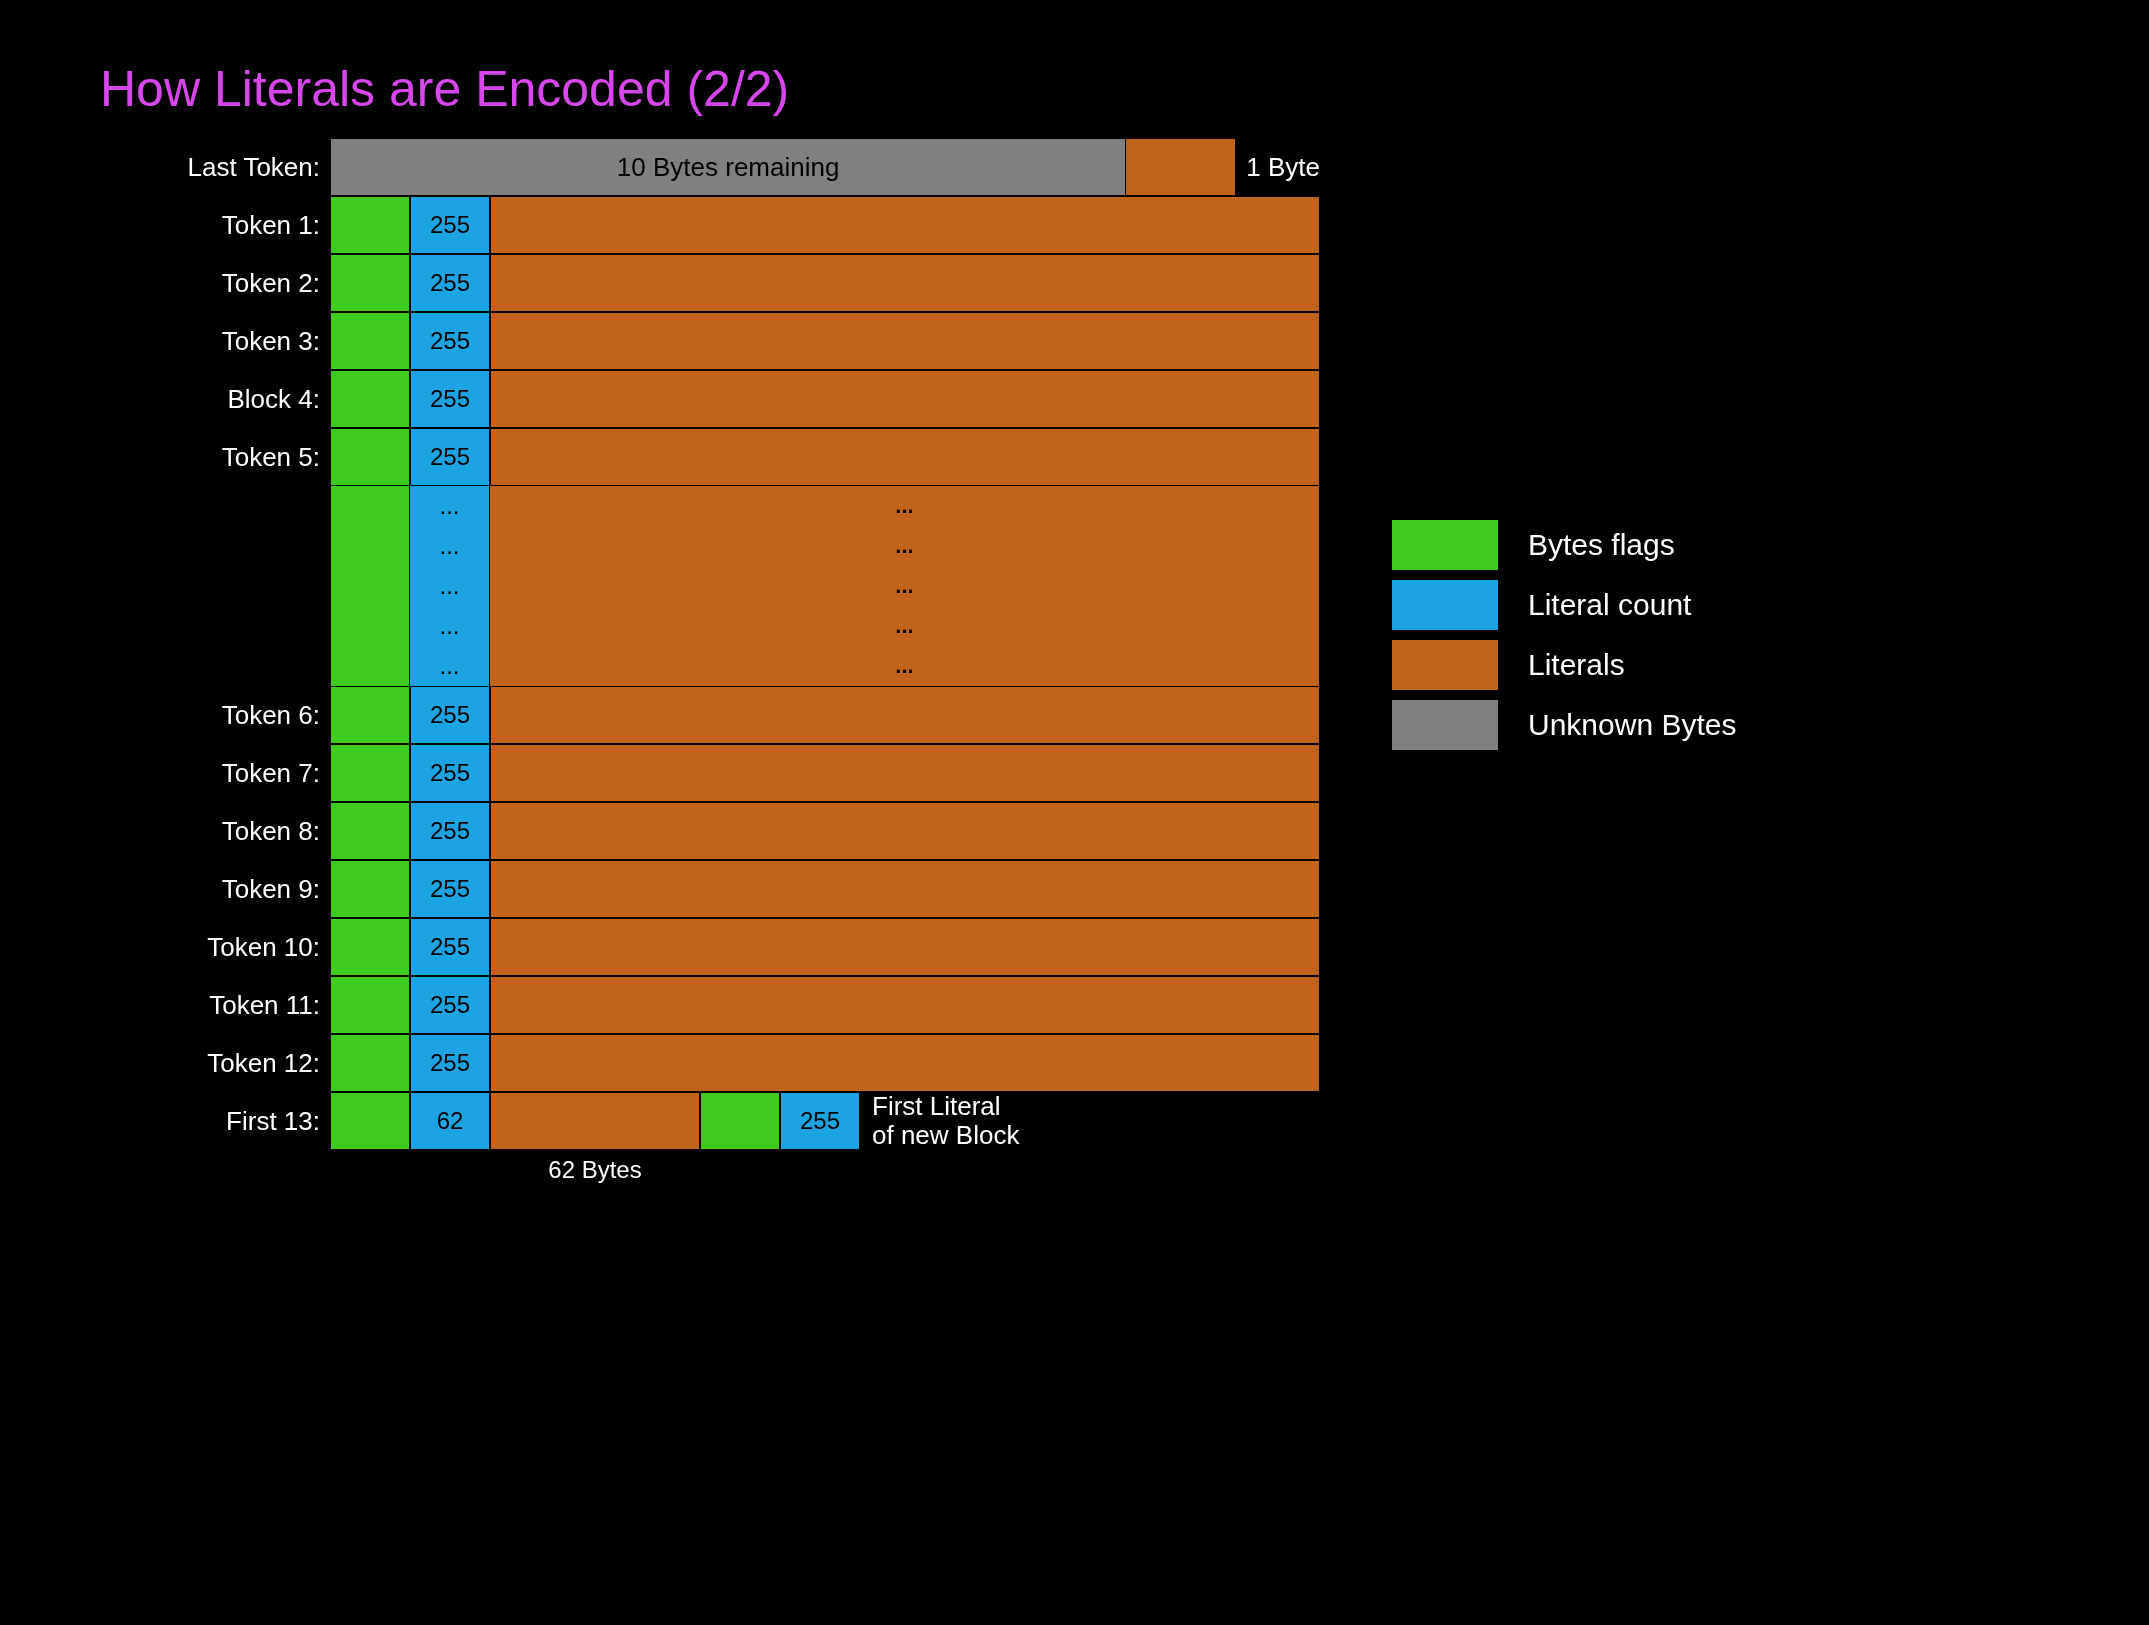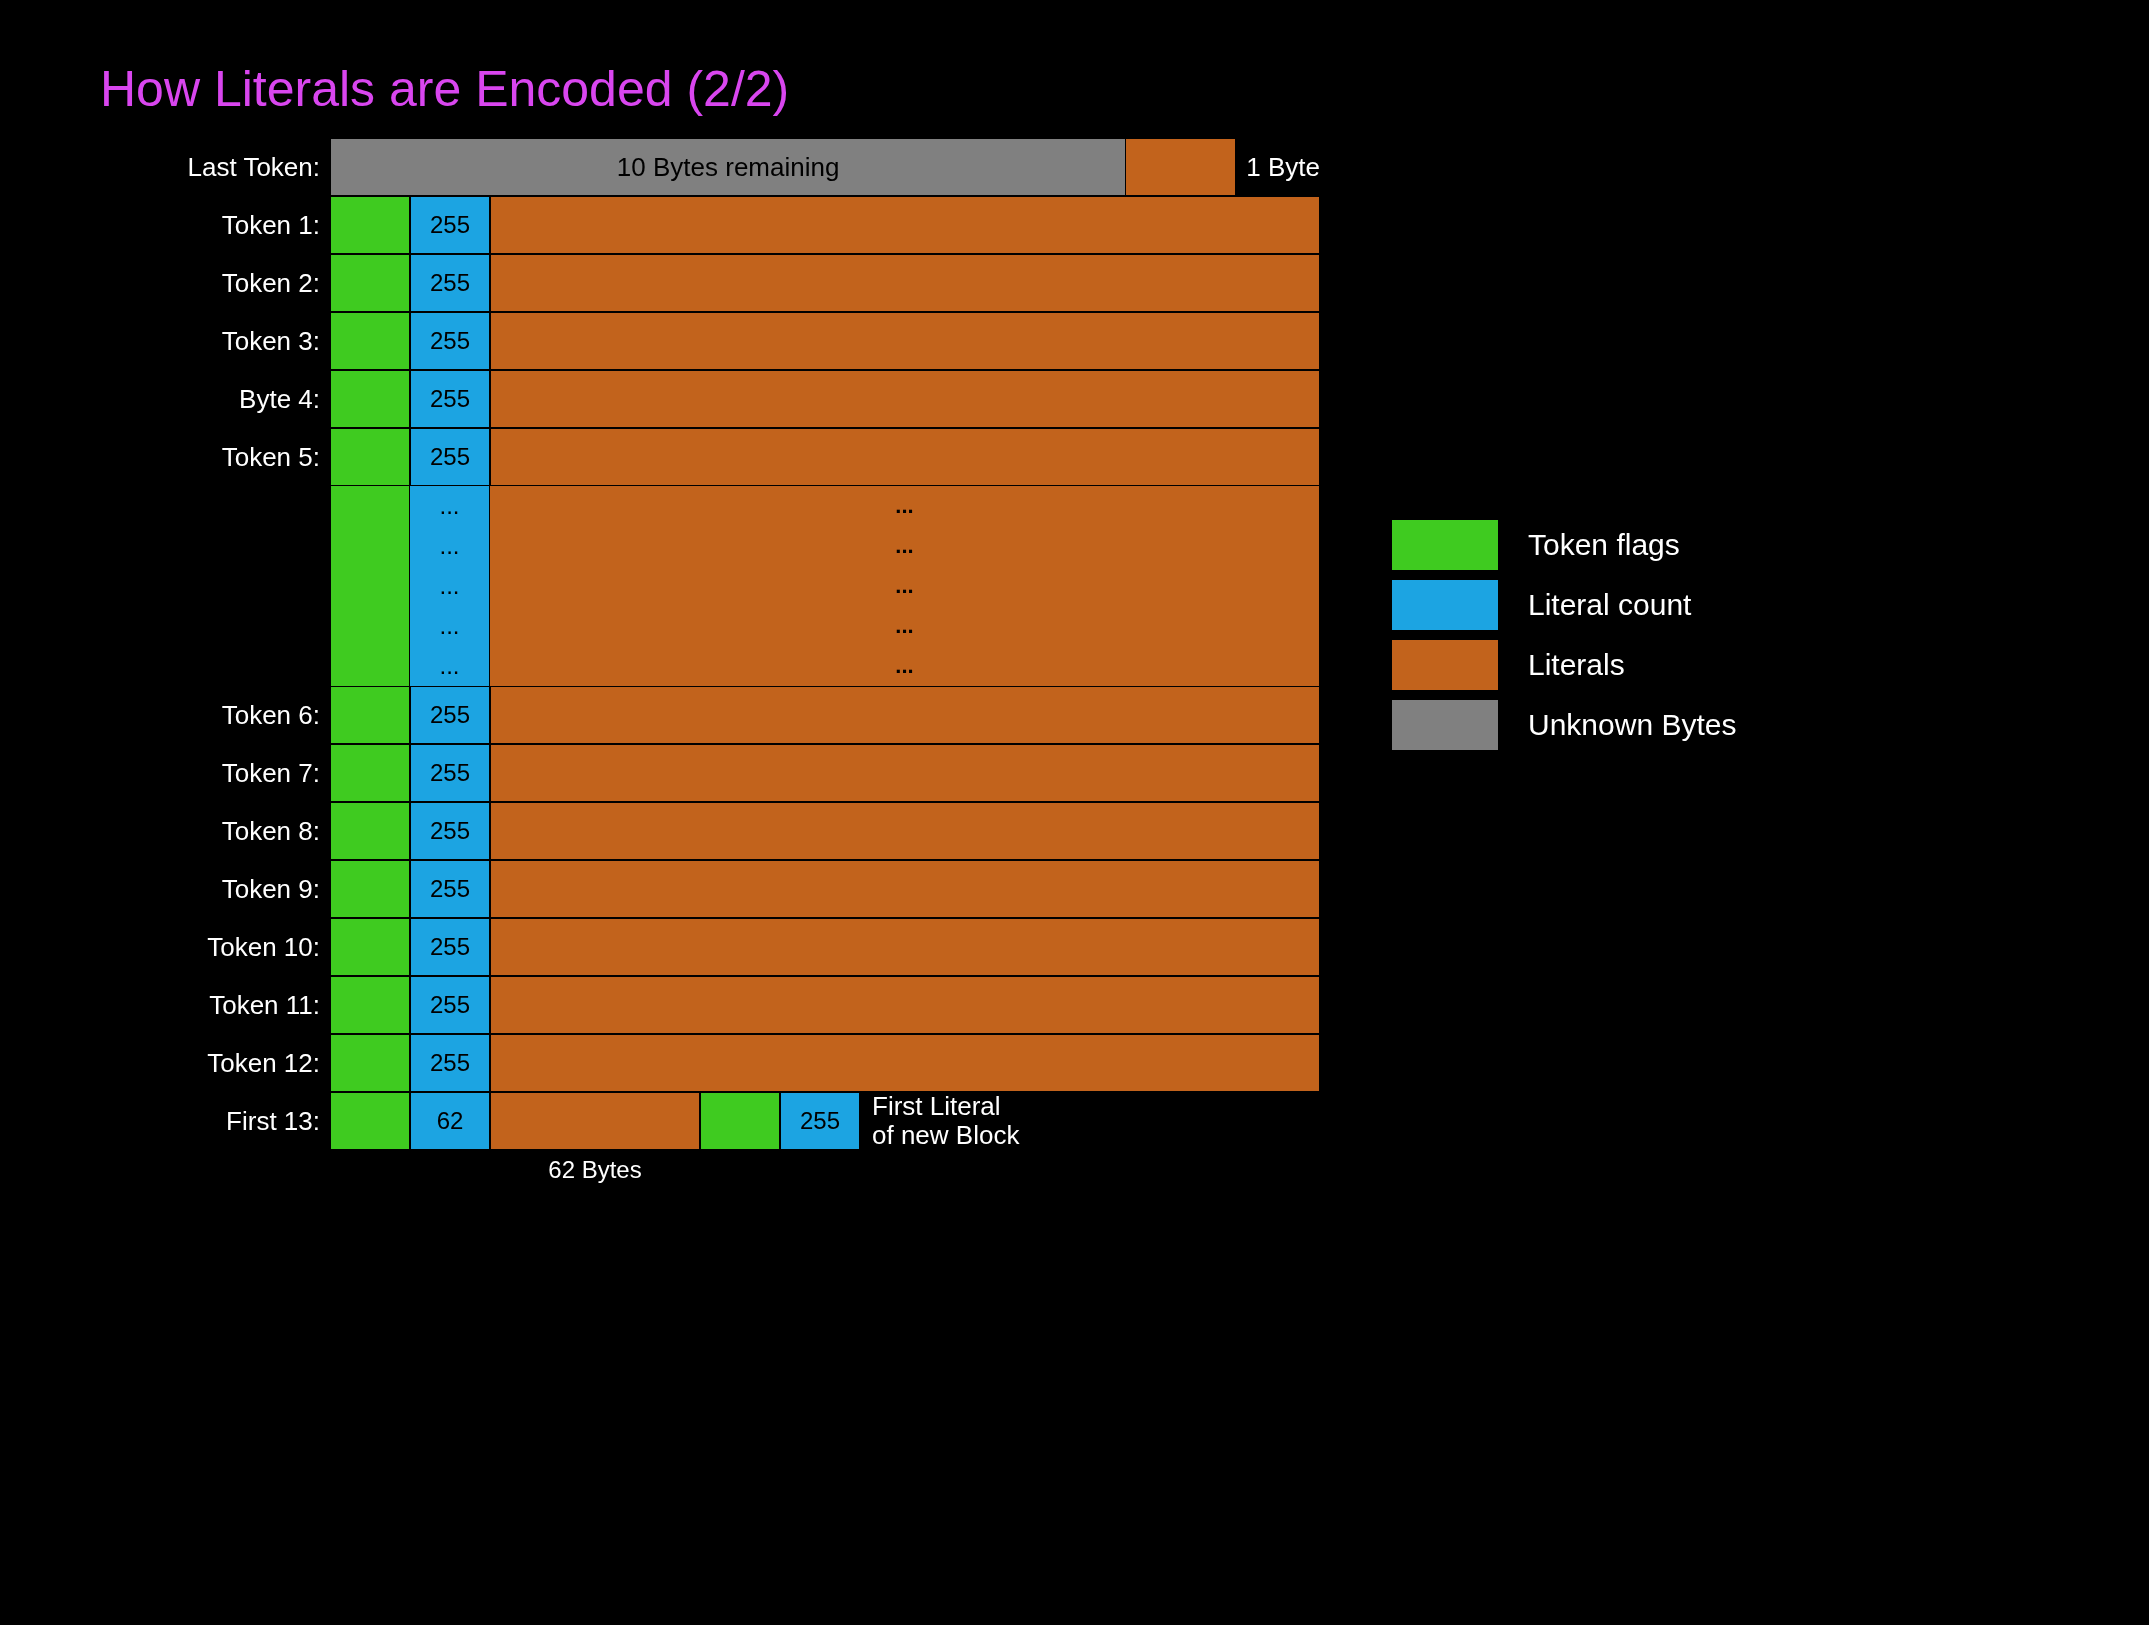--- a/index.html
+++ b/index.html
@@ -32,21 +32,21 @@
 <div class="page">
   <div class="title">How Literals are Encoded (2/2)</div>
 
   <div class="content">
 
     <div class="left-labels" style="width:230px">
       <div class="lbl">Last Token:</div>
       <div class="lbl">Token 1:</div>
       <div class="lbl">Token 2:</div>
       <div class="lbl">Token 3:</div>
-      <div class="lbl">Byte 4:</div>
+      <div class="lbl">Block 4:</div>
       <div class="lbl">Token 5:</div>
       <div class="lbl" style="height:200px"></div>
       <div class="lbl">Token 6:</div>
       <div class="lbl">Token 7:</div>
       <div class="lbl">Token 8:</div>
       <div class="lbl">Token 9:</div>
       <div class="lbl">Token 10:</div>
       <div class="lbl">Token 11:</div>
       <div class="lbl">Token 12:</div>
       <div class="lbl">First 13:</div>
@@ -163,21 +163,21 @@
       <div style="display:flex">
         <div style="width:160px"></div>
         <div style="width:210px;font-size:24px;color:#fff;text-align:center;padding-top:6px">62 Bytes</div>
       </div>
 
     </div>
 
     <div class="legend">
       <div class="lg-row">
         <div class="swatch green"></div>
-        <span>Token flags</span>
+        <span>Bytes flags</span>
       </div>
       <div class="lg-row">
         <div class="swatch blue"></div>
         <span>Literal count</span>
       </div>
       <div class="lg-row">
         <div class="swatch orange"></div>
         <span>Literals</span>
       </div>
       <div class="lg-row">

